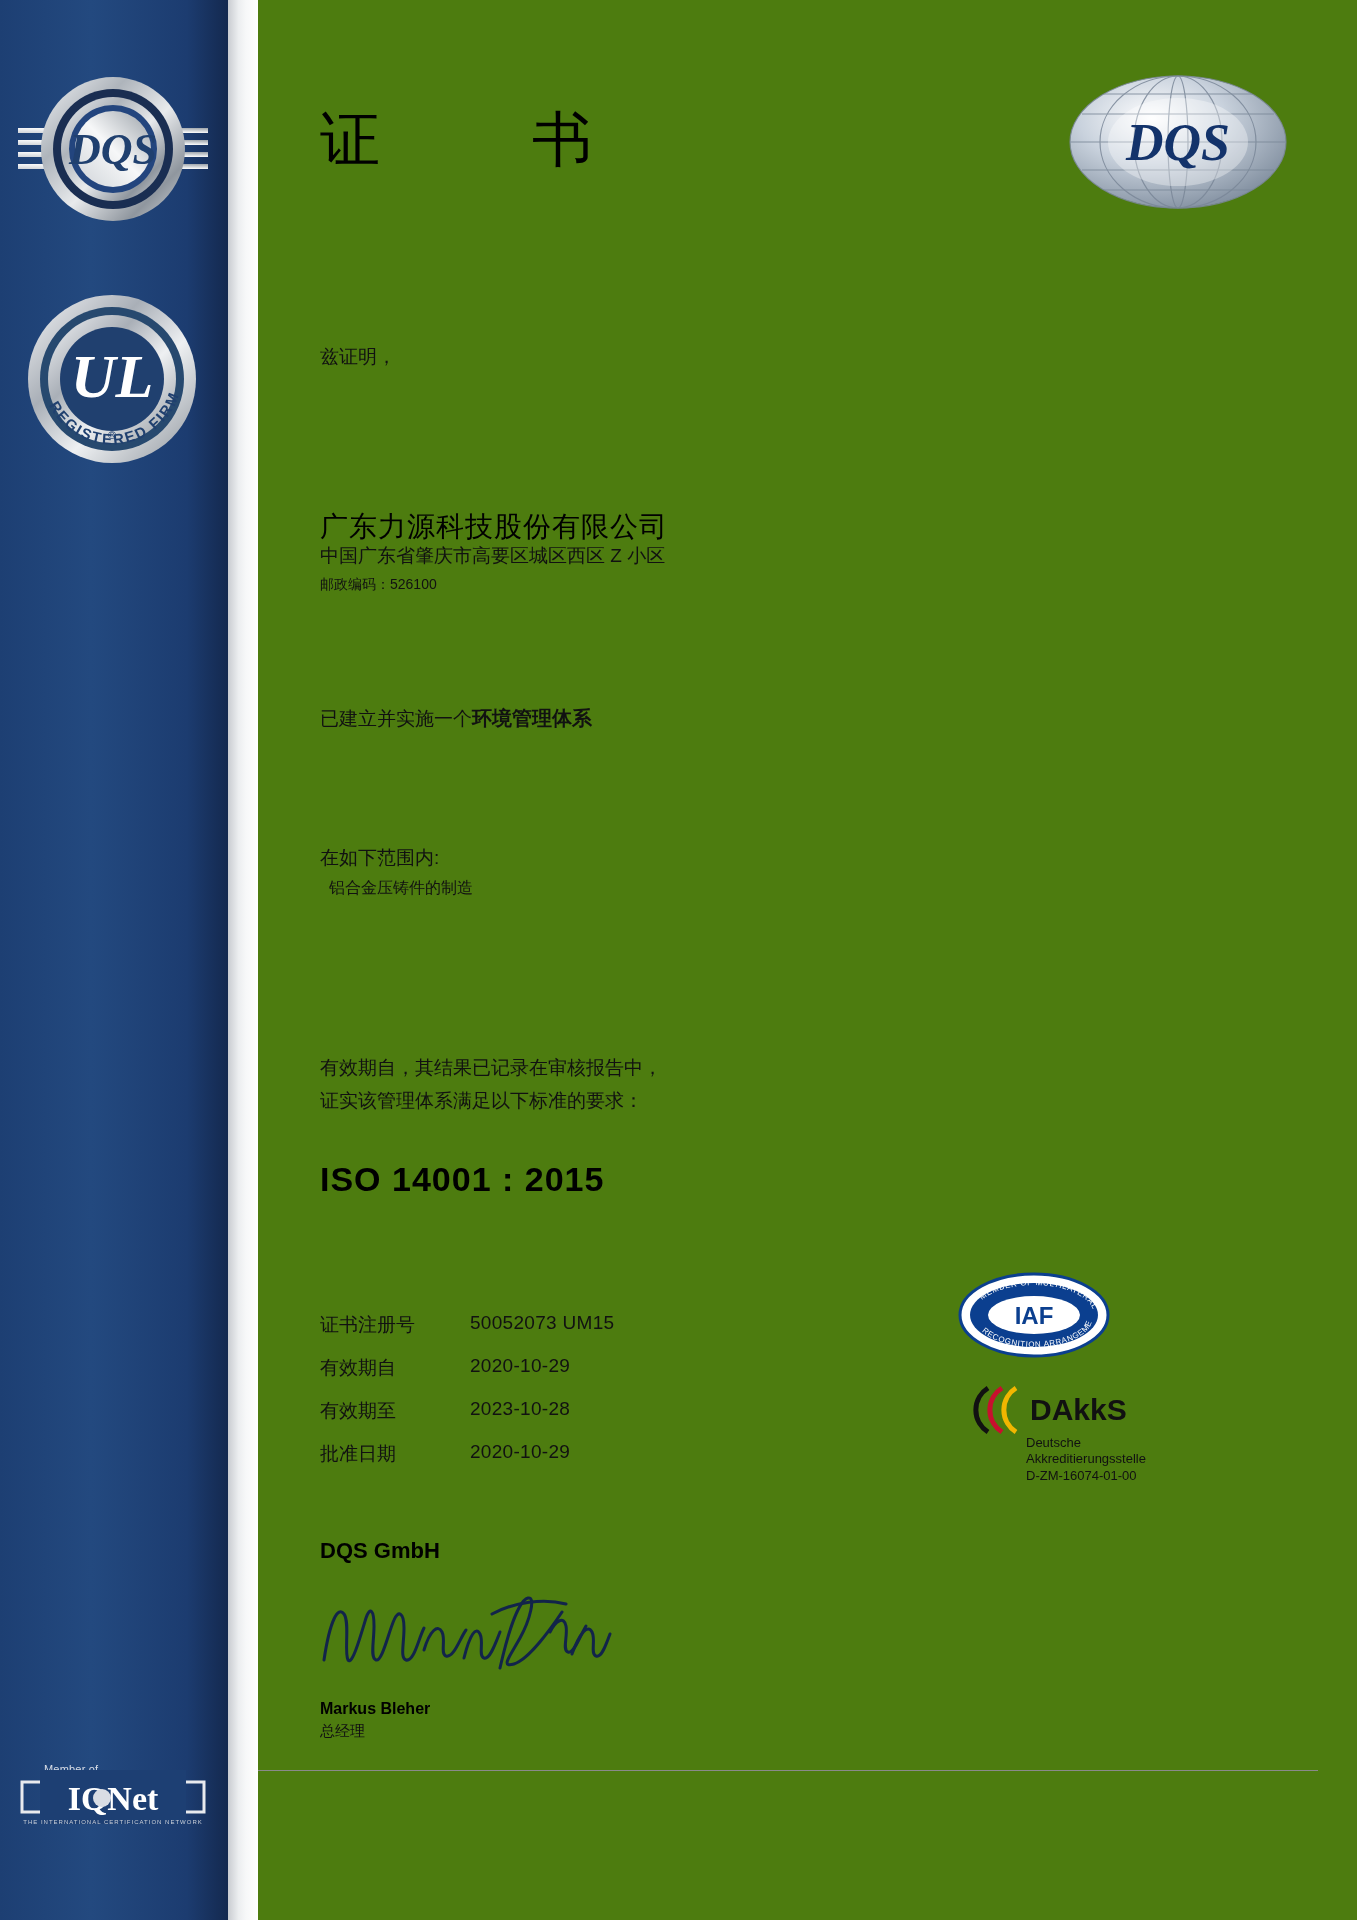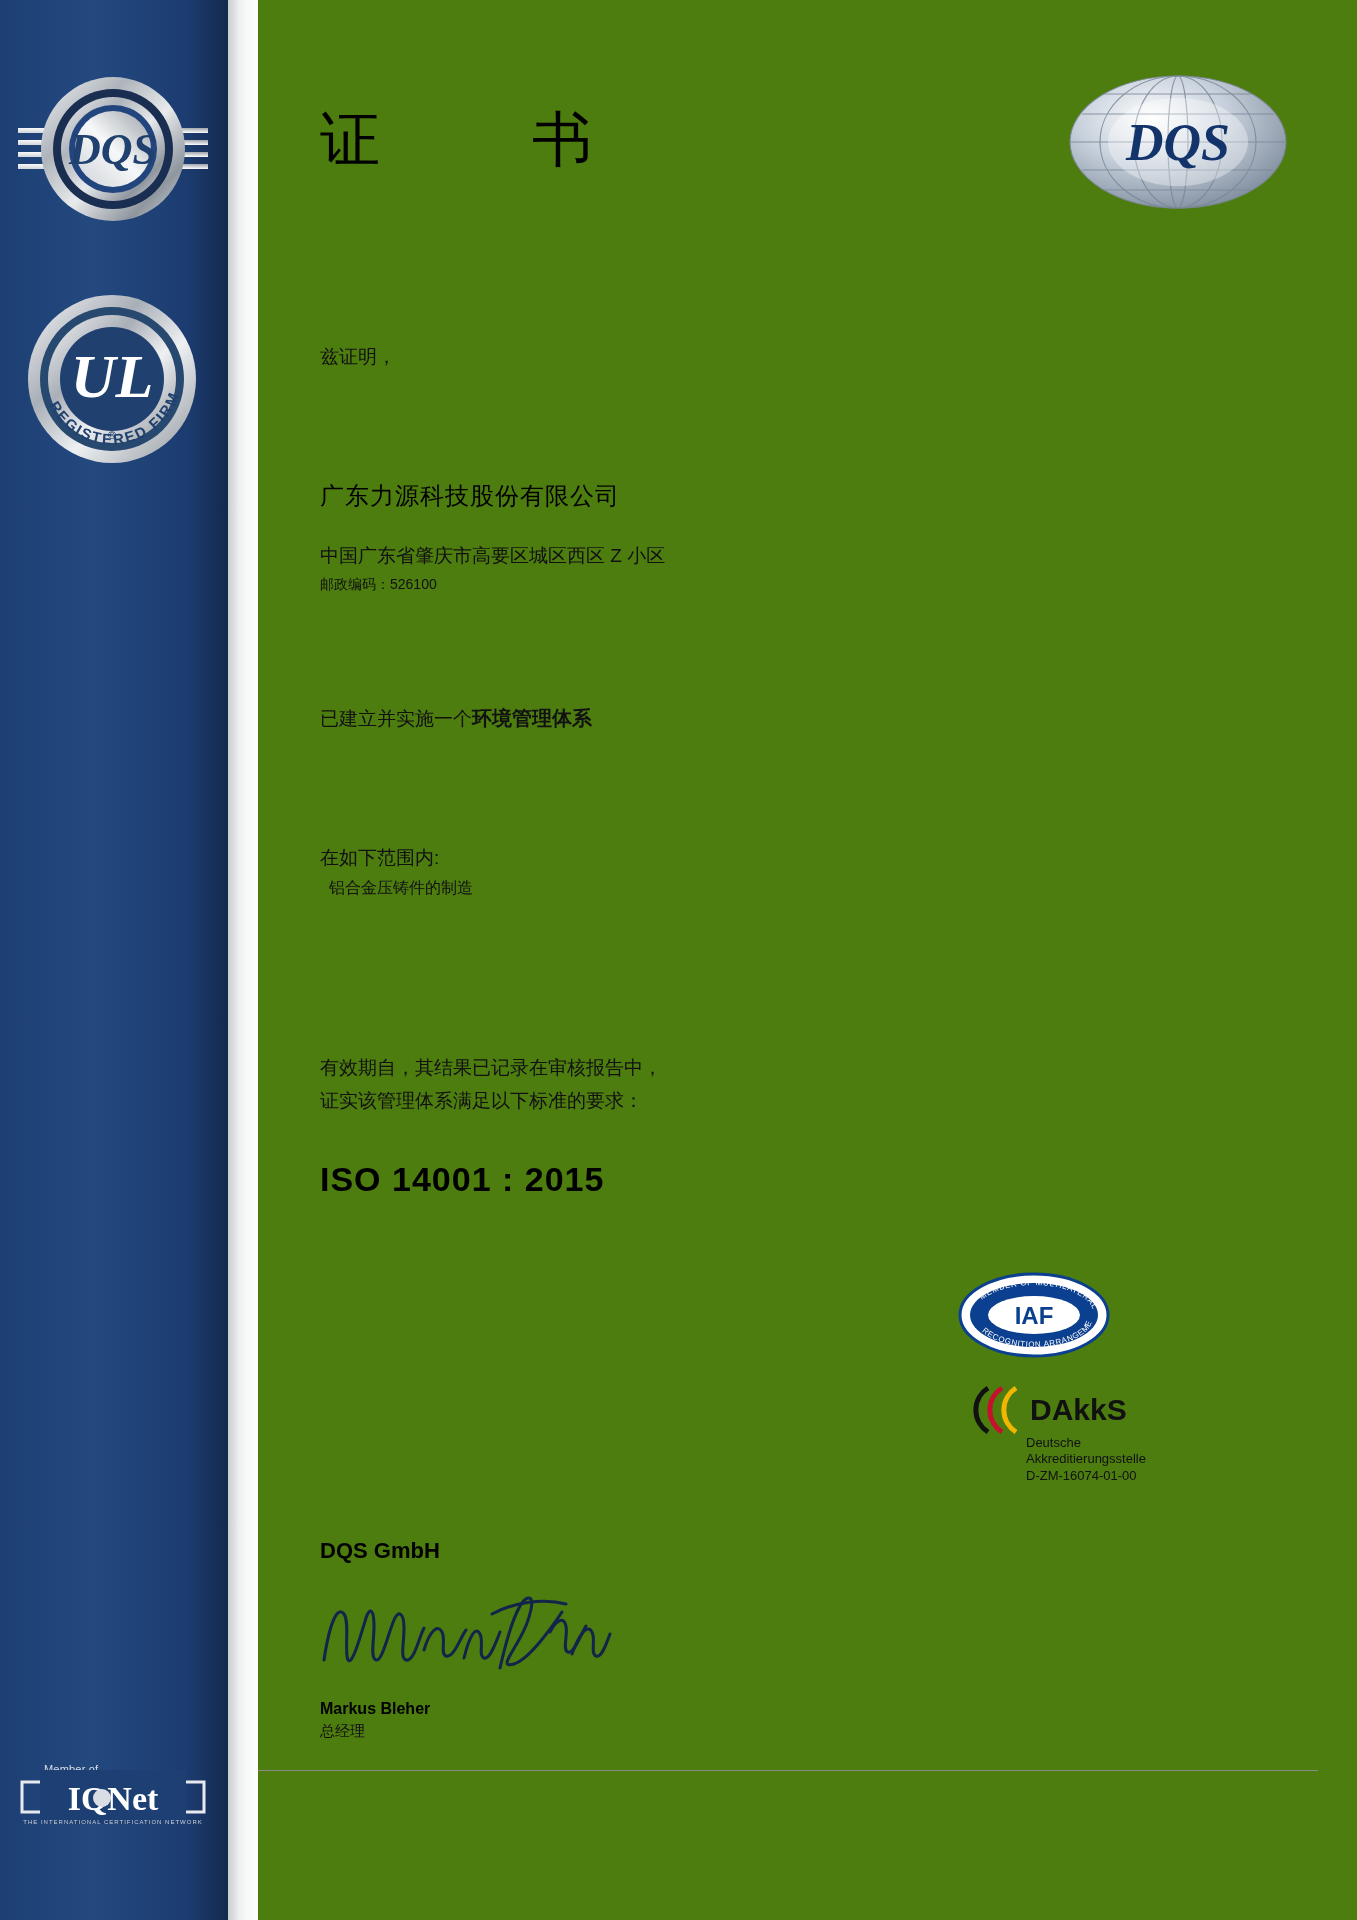--- a/index.html
+++ b/index.html
@@ -93,22 +93,22 @@
   .t-hereby {
     position: absolute;
     left: 62px;
     top: 344px;
     font-size: 19px;
     color: #111;
   }
   .company {
     position: absolute;
     left: 62px;
-    top: 480px;
-    font-size: 24px;
+    top: 508px;
+    font-size: 28px;
     color: #000;
     letter-spacing: 1px;
   }
   .addr1 {
     position: absolute;
     left: 62px;
     top: 543px;
     font-size: 19px;
     color: #111;
   }
@@ -370,20 +370,40 @@
     </div>
 
     <div class="range-label">在如下范围内:</div>
     <div class="range-text">铝合金压铸件的制造</div>
 
     <div class="audit1">有效期自，其结果已记录在审核报告中，</div>
     <div class="audit2">证实该管理体系满足以下标准的要求：</div>
 
     <div class="standard">ISO 14001 : 2015</div>
 
+    <table class="details">
+      <tbody>
+          <tr>
+        <td class="lbl">证书注册号</td>
+        <td class="val">50052073 UM15</td>
+      </tr>
+      <tr>
+        <td class="lbl">有效期自</td>
+        <td class="val">2020-10-29</td>
+      </tr>
+      <tr>
+        <td class="lbl">有效期至</td>
+        <td class="val">2023-10-28</td>
+      </tr>
+      <tr>
+        <td class="lbl">批准日期</td>
+        <td class="val">2020-10-29</td>
+      </tr>
+    </tbody>
+      </table>
 
     <div class="iaf">
       <svg viewBox="0 0 152 86" width="152" height="86">
         <ellipse cx="76" cy="43" rx="74" ry="41" fill="#ffffff" stroke="#0b3f8f" stroke-width="3"></ellipse>
         <ellipse cx="76" cy="43" rx="64" ry="32" fill="#0b3f8f"></ellipse>
         <ellipse cx="76" cy="43" rx="46" ry="19" fill="#ffffff"></ellipse>
         <text x="76" y="52" text-anchor="middle" font-family="'Liberation Sans',sans-serif" font-size="24" font-weight="bold" fill="#0b3f8f">IAF</text>
         <path id="iafTop" d="M 16 43 A 60 30 0 0 1 136 43" fill="none"></path>
         <text font-family="'Liberation Sans',sans-serif" font-size="8" fill="#ffffff" letter-spacing=".6">
           <textPath href="#iafTop" startOffset="12%">MEMBER OF MULTILATERAL</textPath>

